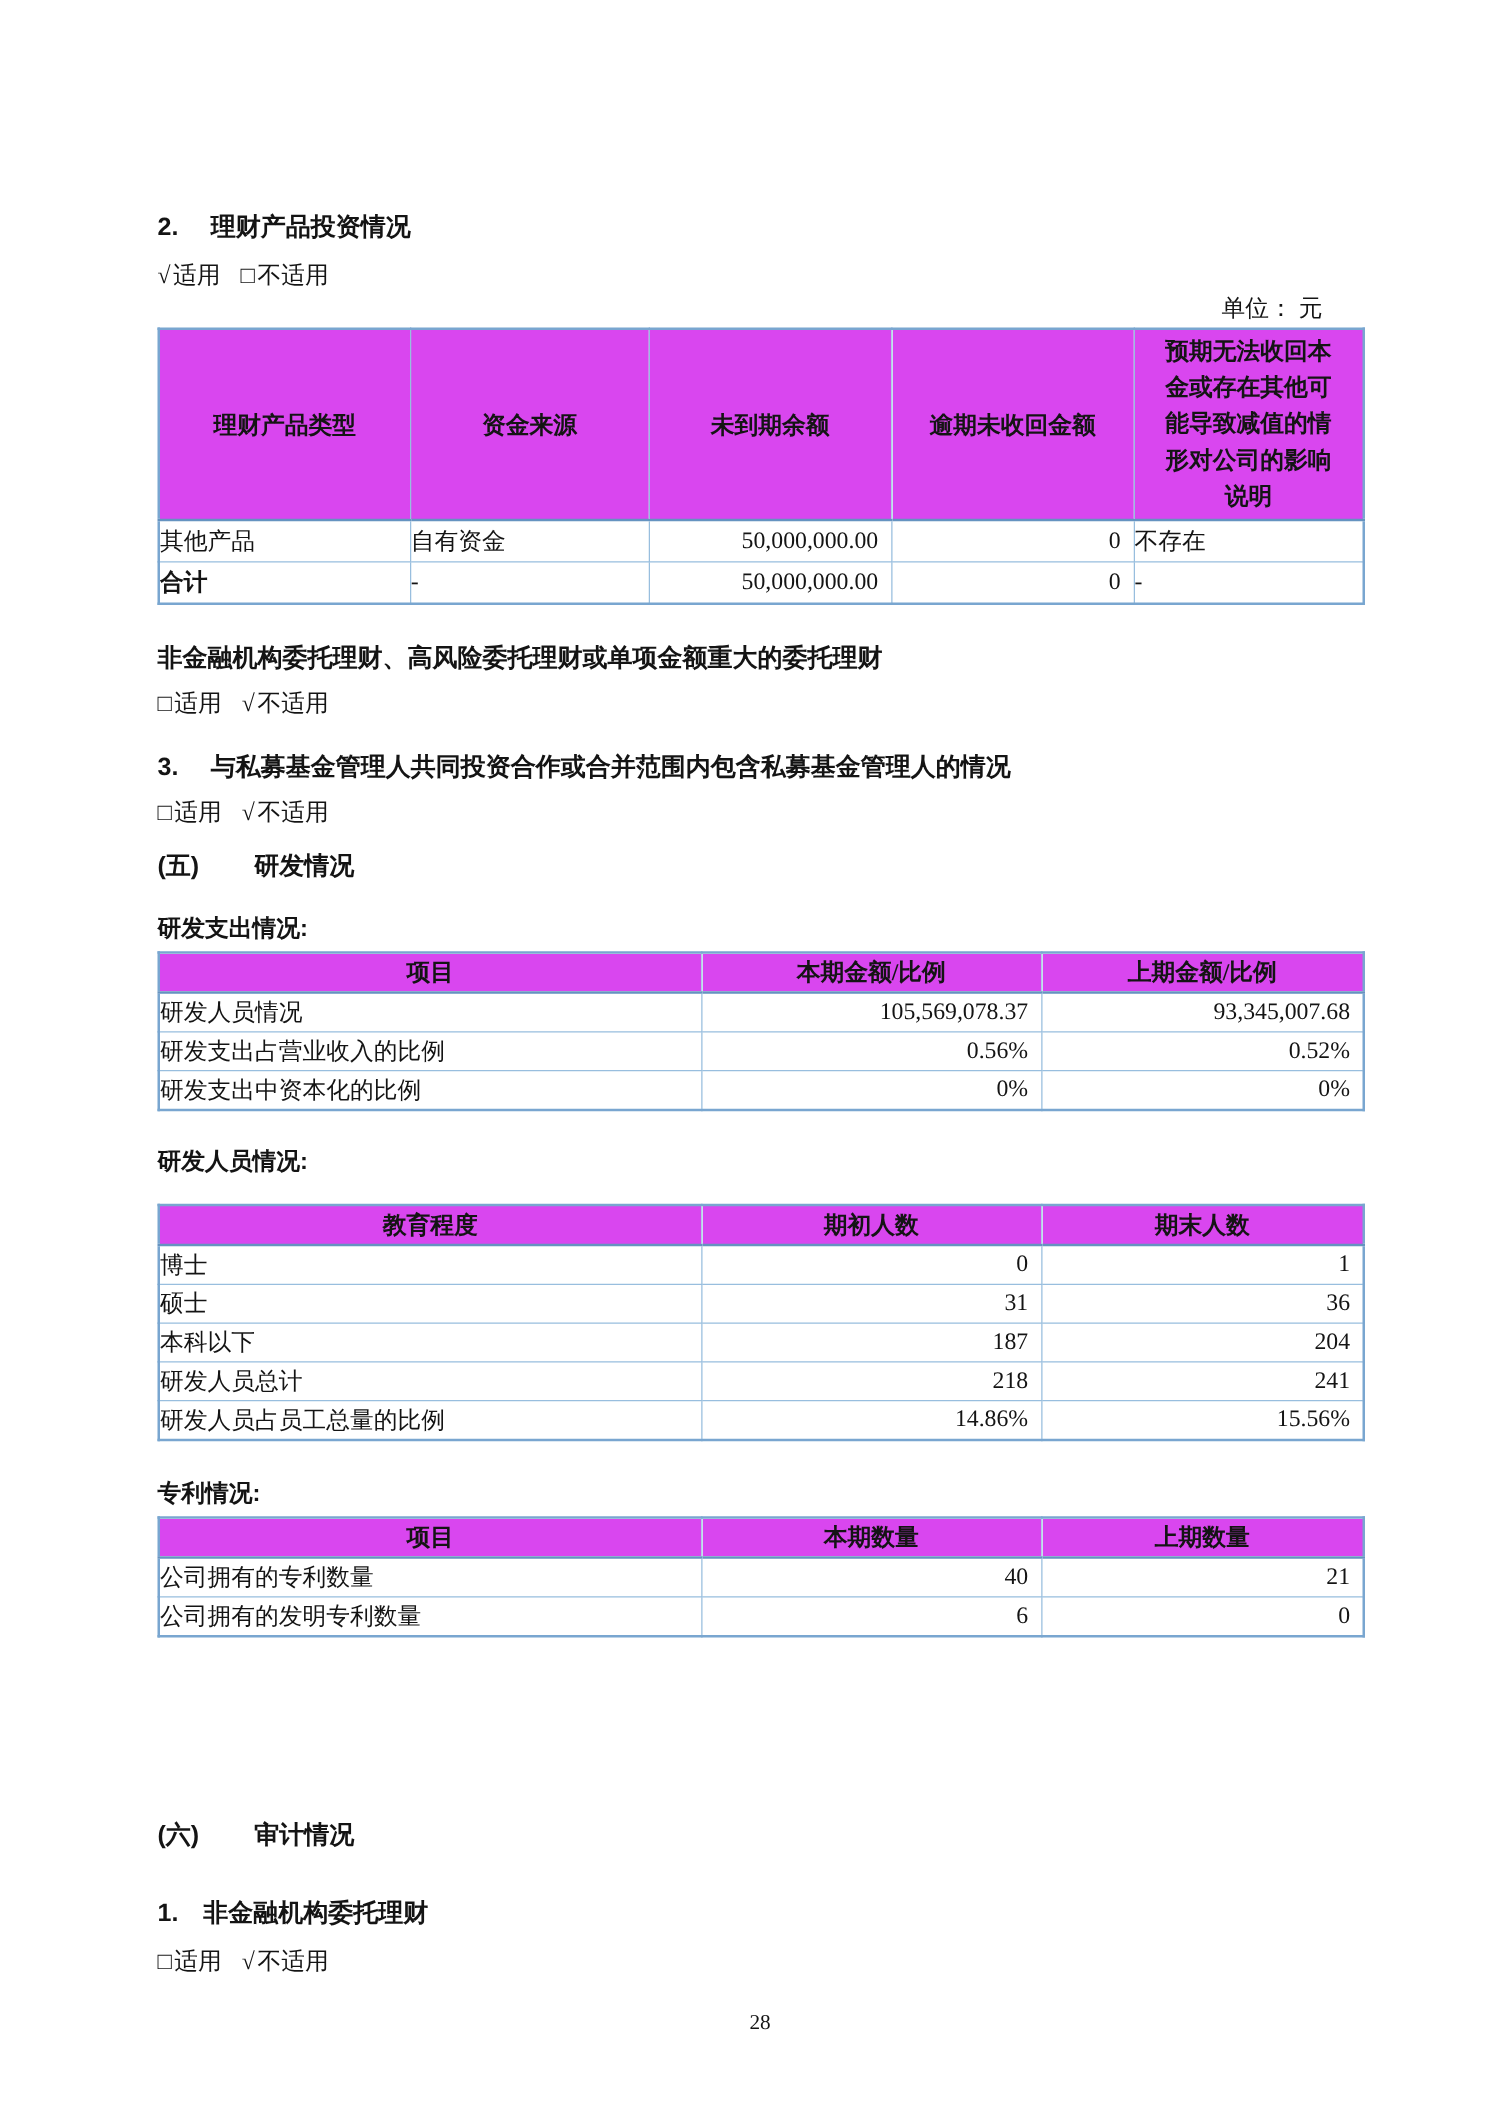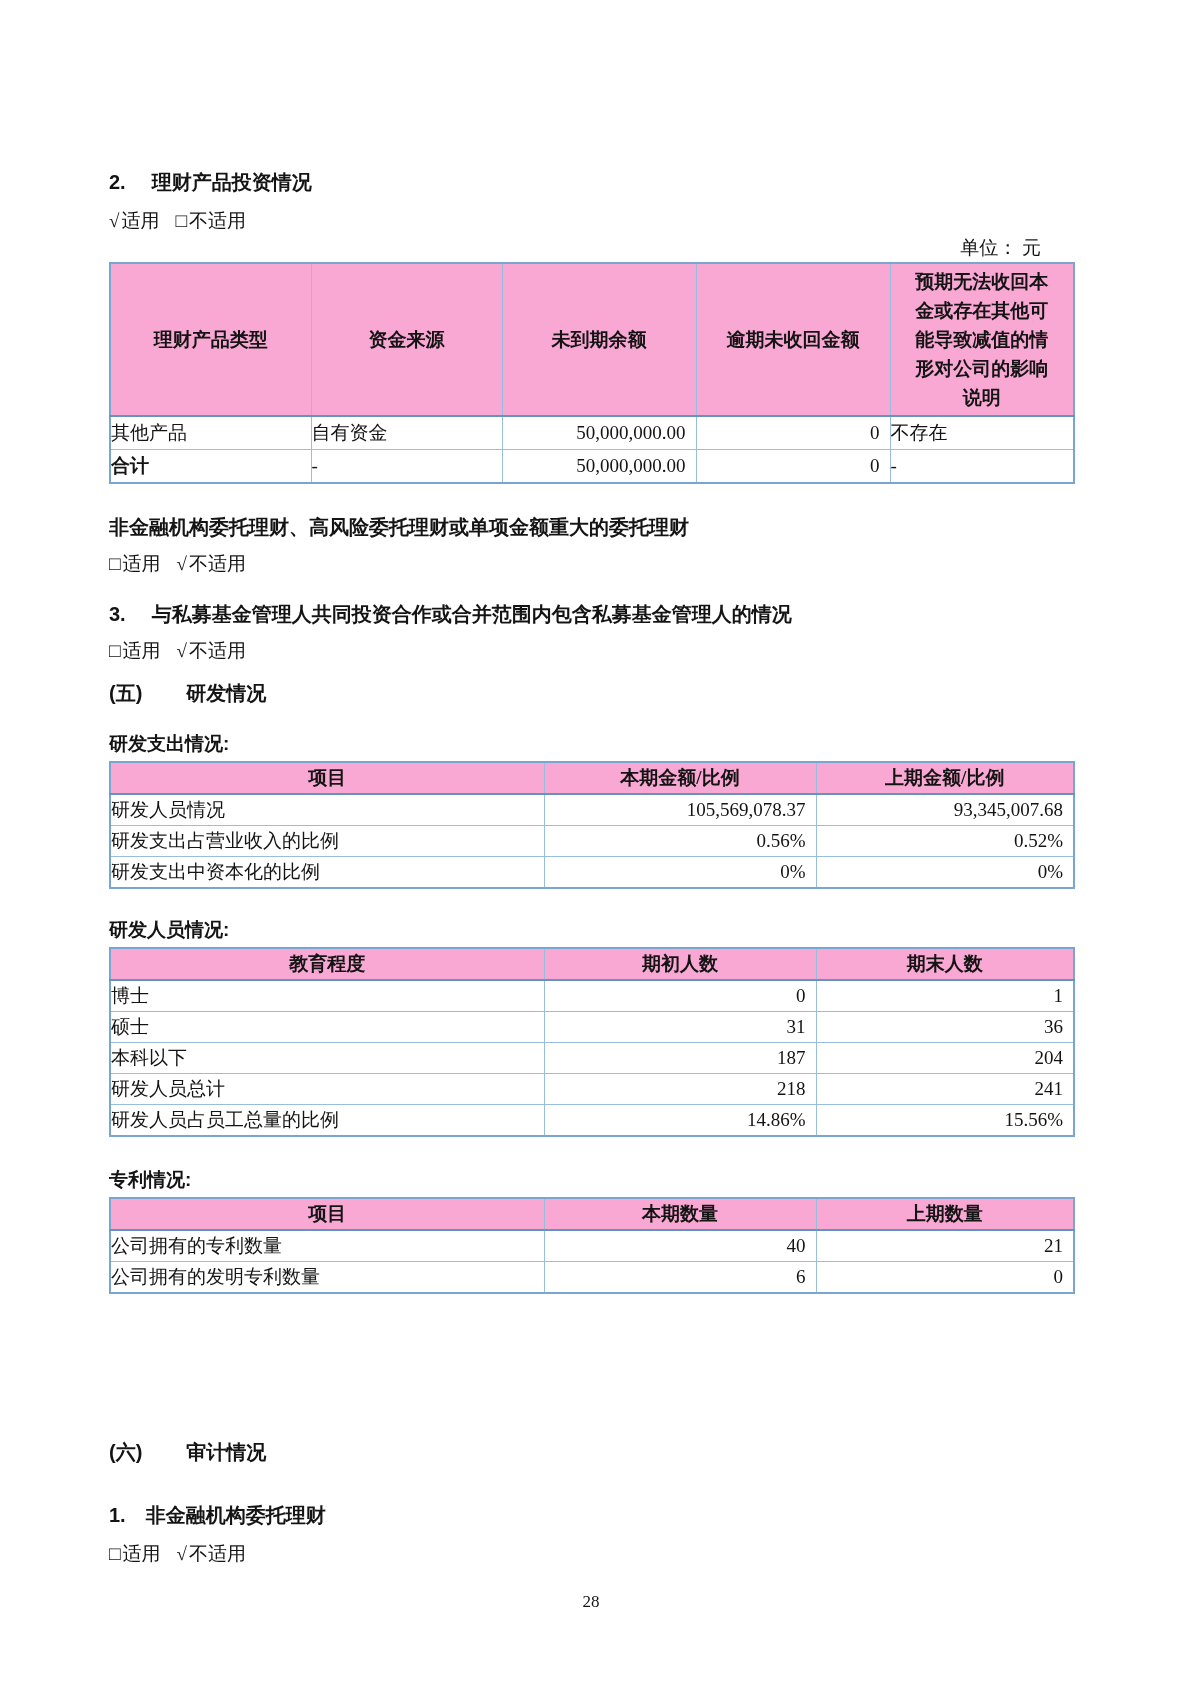--- a/index.html
+++ b/index.html
@@ -1,21 +1,21 @@
 <!DOCTYPE html>
 <html><head>
 <meta charset="utf-8">
 <style>
   html,body{margin:0;padding:0;}
   body{
     width:1200px;height:1695px;background:#ffffff;position:relative;
     font-family:"Liberation Serif","DejaVu Serif",serif;color:#141414;
     overflow:hidden;
   }
-  .content{position:absolute;left:109px;top:0;width:964px;}
+  .content{position:absolute;left:126px;top:0;width:964px;}
 
   
   .sec-heading{
     font-family:"Liberation Sans","DejaVu Sans",sans-serif;
     font-weight:bold;font-size:20px;line-height:27px;white-space:nowrap;
   }
   .sec-heading .num{display:inline-block;}
   .gap-md{margin-right:26px;}
   .gap-lg{margin-right:44px;}
   .gap-sm{margin-right:20px;}
@@ -31,21 +31,21 @@
   
   table.rpt{
     border-collapse:collapse;table-layout:fixed;width:964px;
     font-size:19px;border:2px solid #79a6d0;
   }
   table.rpt th,table.rpt td{
     border:1px solid #98bede;vertical-align:middle;
     padding:2px 0;overflow:hidden;
   }
   table.rpt thead th{
-    background:#f9a8d4;font-weight:bold;text-align:center;
+    background:#d946ef;font-weight:bold;text-align:center;
     border-bottom:2px solid #6593c0;
   }
   table.rpt td{height:25px;}
   .cell-center{}
   .cell-right{text-align:right;}
   .bold{font-weight:bold;}
 
   
   table.t-wealth thead th{height:130px;}
   table.t-wealth thead th.wrap-head{
@@ -68,21 +68,21 @@
   #unit-note{margin-top:2px;}
   #tbl-wealth{margin-top:2px;}
   #nonfin-heading{margin-top:30px;}
   #appl-2{margin-top:10px;}
   #sec3-heading{margin-top:24px;}
   #appl-3{margin-top:10px;}
   #sec5-heading{margin-top:16px;}
   #rd-expense-label{margin-top:24px;}
   #tbl-rd-expense{margin-top:4px;}
   #rd-staff-label{margin-top:28px;}
-  #tbl-rd-staff{margin-top:4px;}
+  #tbl-rd-staff{margin-top:20px;}
   #patent-label{margin-top:30px;}
   #tbl-patent{margin-top:4px;}
   #sec6-heading{margin-top:145px;}
   #audit-heading{margin-top:36px;}
   #appl-4{margin-top:12px;}
   #page-number{margin-top:24px;}
 </style>
 </head>
 <body>
 

